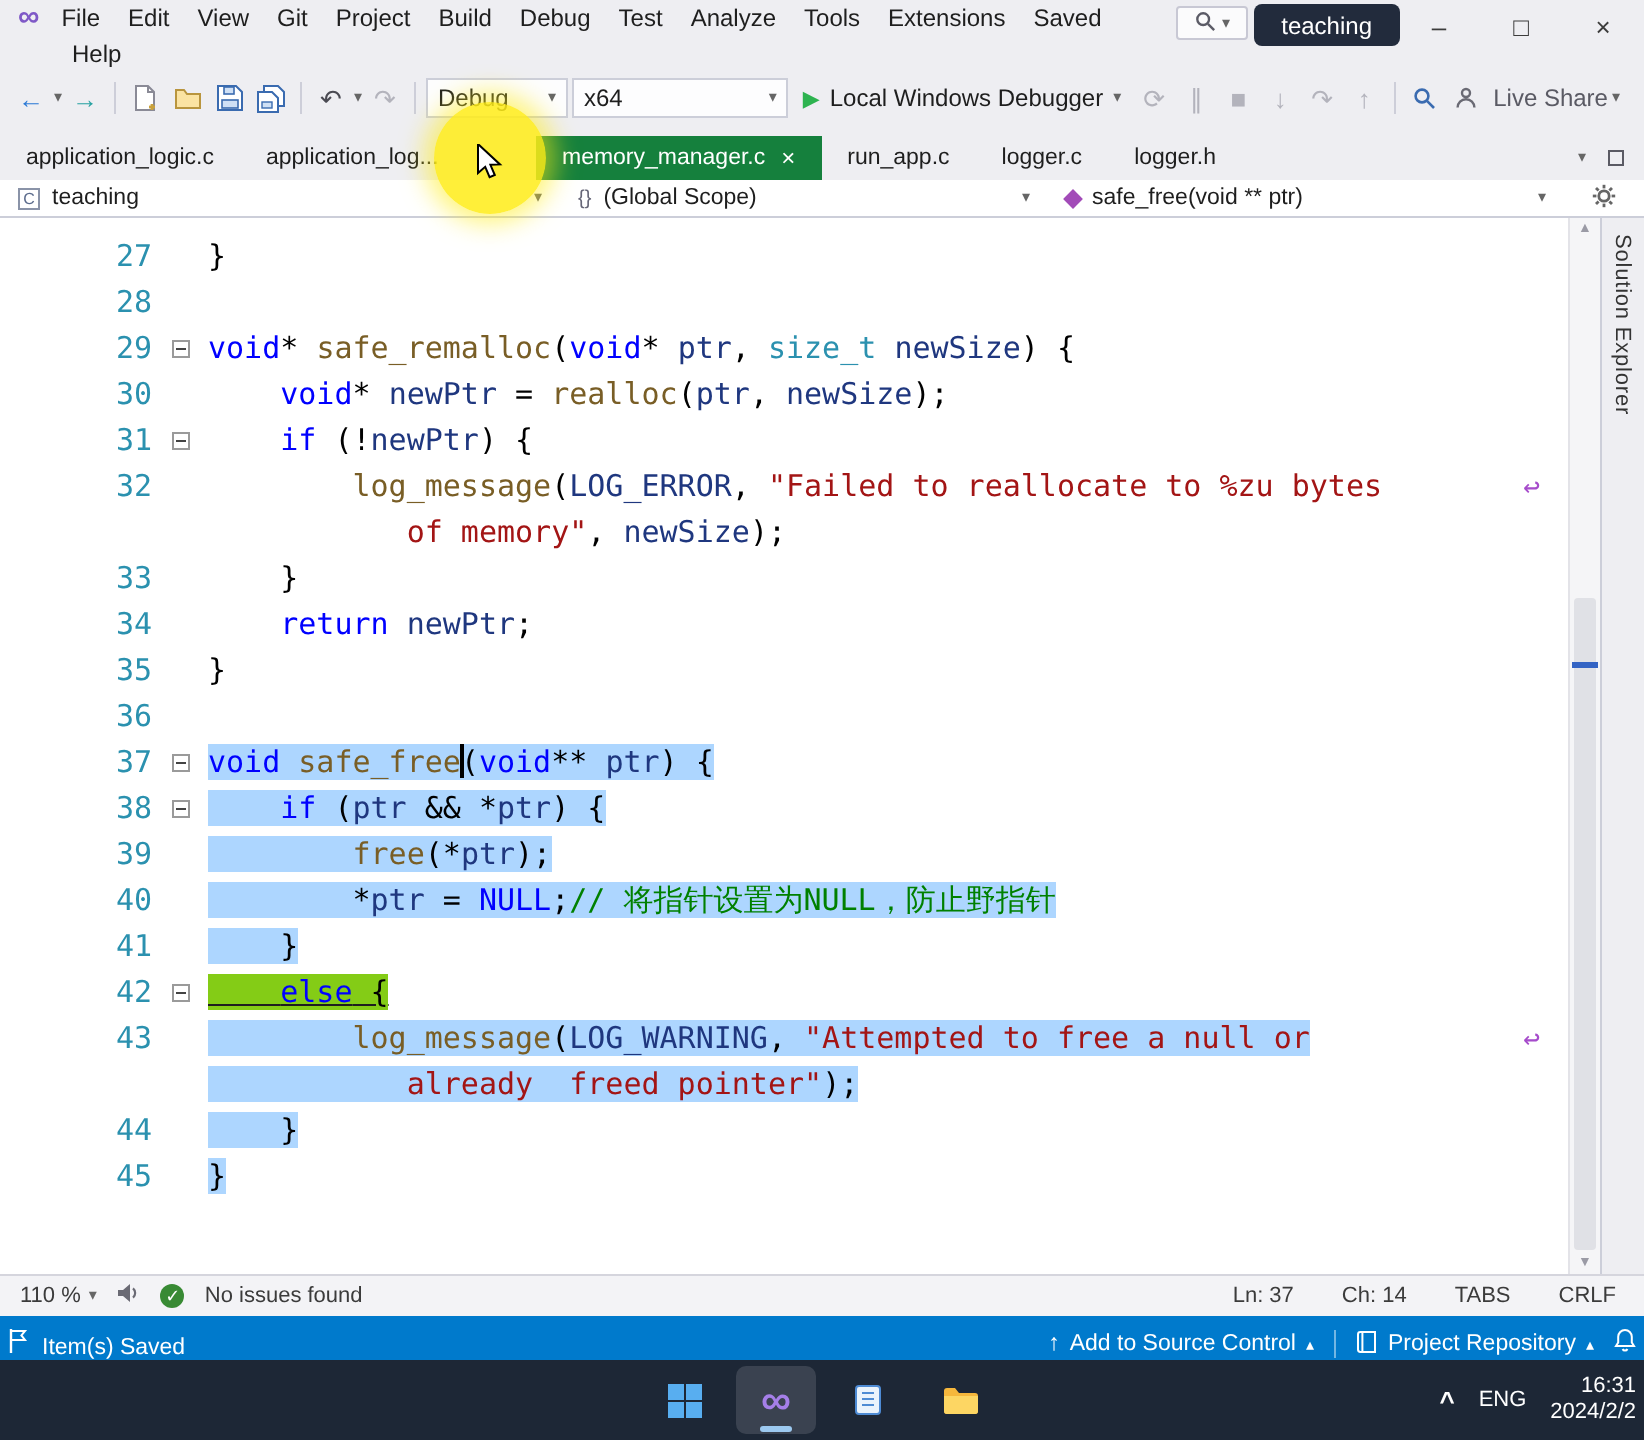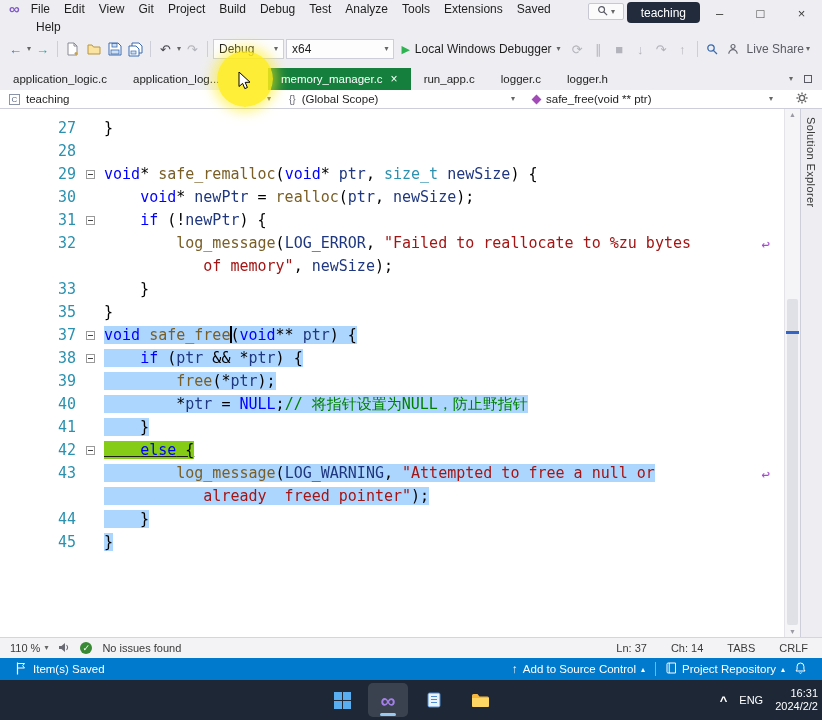--- a/index.html
+++ b/index.html
@@ -71,21 +71,21 @@
 .rail{width:22px;flex:none;background:#eeeef2;border-left:1px solid #ccced9}
 .vtab{writing-mode:vertical-rl;font-size:11px;color:#333;padding-top:8px;margin-left:4px;letter-spacing:.4px;white-space:nowrap}
 
 
 .estatus{height:21px;background:#f3f3f6;border-top:1px solid #d5d5dd;display:flex;align-items:center;font-size:11px;color:#3b3b3b;padding:0 10px;gap:10px;flex:none}
 .zoom{display:flex;gap:4px;align-items:center}
 .issue-dot{width:12px;height:12px;border-radius:50%;background:#388a34;color:#fff;font-size:9px;display:flex;align-items:center;justify-content:center;flex:none}
 .estatus-right{margin-left:auto;display:flex;gap:24px;padding-right:4px}
 
 
-.bluebar{height:22px;background:#007acc;color:#fff;display:flex;align-items:center;font-size:11.5px;padding:0 16px;gap:7px;flex:none}
+.bluebar{height:22px;background:#007acc;color:#fff;display:flex;align-items:flex-end;font-size:11.5px;padding:0 4px;gap:7px;flex:none}
 .bb-right{margin-left:auto;display:flex;align-items:center;gap:10px}
 .bb-item{display:flex;align-items:center;gap:5px;white-space:nowrap}
 .bb-sep{width:1px;height:14px;background:rgba(255,255,255,.45)}
 .caret-up{font-size:8px}
 
 
 .taskbar{height:40px;background:#1d2736;position:relative;flex:none;color:#fff}
 .tb-center{position:absolute;left:50%;top:3px;transform:translateX(-50%);display:flex;align-items:center;gap:6px}
 .tb-app{width:40px;height:34px;display:flex;align-items:center;justify-content:center;border-radius:5px;position:relative}
 .tb-app.active{background:rgba(255,255,255,.13)}
@@ -276,21 +276,23 @@
     <div class="editor">
       <div>
           <div class="crow"><span class="ln">27</span><span class="foldcol"></span><span class="codetext"><span style="color: rgb(0, 0, 0);">}</span></span></div>
           <div class="crow"><span class="ln">28</span><span class="foldcol"></span><span class="codetext"></span></div>
           <div class="crow"><span class="ln">29</span><span class="foldcol"><span class="foldbox"></span></span><span class="codetext"><span style="color: rgb(0, 0, 255);">void</span><span style="color: rgb(0, 0, 0);">* </span><span style="color: rgb(121, 94, 38);">safe_remalloc</span><span style="color: rgb(0, 0, 0);">(</span><span style="color: rgb(0, 0, 255);">void</span><span style="color: rgb(0, 0, 0);">* </span><span style="color: rgb(31, 55, 127);">ptr</span><span style="color: rgb(0, 0, 0);">, </span><span style="color: rgb(43, 145, 175);">size_t</span><span style="color: rgb(0, 0, 0);"> </span><span style="color: rgb(31, 55, 127);">newSize</span><span style="color: rgb(0, 0, 0);">) {</span></span></div>
           <div class="crow"><span class="ln">30</span><span class="foldcol"></span><span class="codetext"><span style="color: rgb(0, 0, 0);">    </span><span style="color: rgb(0, 0, 255);">void</span><span style="color: rgb(0, 0, 0);">* </span><span style="color: rgb(31, 55, 127);">newPtr</span><span style="color: rgb(0, 0, 0);"> = </span><span style="color: rgb(121, 94, 38);">realloc</span><span style="color: rgb(0, 0, 0);">(</span><span style="color: rgb(31, 55, 127);">ptr</span><span style="color: rgb(0, 0, 0);">, </span><span style="color: rgb(31, 55, 127);">newSize</span><span style="color: rgb(0, 0, 0);">);</span></span></div>
           <div class="crow"><span class="ln">31</span><span class="foldcol"><span class="foldbox"></span></span><span class="codetext"><span style="color: rgb(0, 0, 0);">    </span><span style="color: rgb(0, 0, 255);">if</span><span style="color: rgb(0, 0, 0);"> (!</span><span style="color: rgb(31, 55, 127);">newPtr</span><span style="color: rgb(0, 0, 0);">) {</span></span></div>
           <div class="crow"><span class="ln">32</span><span class="foldcol"></span><span class="codetext"><span style="color: rgb(0, 0, 0);">        </span><span style="color: rgb(121, 94, 38);">log_message</span><span style="color: rgb(0, 0, 0);">(</span><span style="color: rgb(31, 55, 127);">LOG_ERROR</span><span style="color: rgb(0, 0, 0);">, </span><span style="color: rgb(163, 21, 21);">"Failed to reallocate to %zu bytes</span></span><span class="wrapic">↩</span></div>
           <div class="crow"><span class="ln"></span><span class="foldcol"></span><span class="codetext"><span style="color: rgb(0, 0, 0);">           </span><span style="color: rgb(163, 21, 21);">of memory"</span><span style="color: rgb(0, 0, 0);">, </span><span style="color: rgb(31, 55, 127);">newSize</span><span style="color: rgb(0, 0, 0);">);</span></span></div>
           <div class="crow"><span class="ln">33</span><span class="foldcol"></span><span class="codetext"><span style="color: rgb(0, 0, 0);">    }</span></span></div>
+          <div class="crow"><span class="ln">34</span><span class="foldcol"></span><span class="codetext"><span style="color: rgb(0, 0, 0);">    </span><span style="color: rgb(0, 0, 255);">return</span><span style="color: rgb(0, 0, 0);"> </span><span style="color: rgb(31, 55, 127);">newPtr</span><span style="color: rgb(0, 0, 0);">;</span></span></div>
           <div class="crow"><span class="ln">35</span><span class="foldcol"></span><span class="codetext"><span style="color: rgb(0, 0, 0);">}</span></span></div>
+          <div class="crow"><span class="ln">36</span><span class="foldcol"></span><span class="codetext"></span></div>
           <div class="crow"><span class="ln">37</span><span class="foldcol"><span class="foldbox"></span></span><span class="codetext"><span class="selbg" style="background: rgb(173, 214, 255);"><span style="color: rgb(0, 0, 255);">void</span><span style="color: rgb(0, 0, 0);"> </span><span style="color: rgb(121, 94, 38);">safe_free</span><span class="tcaret"></span><span style="color: rgb(0, 0, 0);">(</span><span style="color: rgb(0, 0, 255);">void</span><span style="color: rgb(0, 0, 0);">** </span><span style="color: rgb(31, 55, 127);">ptr</span><span style="color: rgb(0, 0, 0);">) {</span></span></span></div>
           <div class="crow"><span class="ln">38</span><span class="foldcol"><span class="foldbox"></span></span><span class="codetext"><span class="selbg" style="background: rgb(173, 214, 255);"><span style="color: rgb(0, 0, 0);">    </span><span style="color: rgb(0, 0, 255);">if</span><span style="color: rgb(0, 0, 0);"> (</span><span style="color: rgb(31, 55, 127);">ptr</span><span style="color: rgb(0, 0, 0);"> &amp;&amp; *</span><span style="color: rgb(31, 55, 127);">ptr</span><span style="color: rgb(0, 0, 0);">) {</span></span></span></div>
           <div class="crow"><span class="ln">39</span><span class="foldcol"></span><span class="codetext"><span class="selbg" style="background: rgb(173, 214, 255);"><span style="color: rgb(0, 0, 0);">        </span><span style="color: rgb(121, 94, 38);">free</span><span style="color: rgb(0, 0, 0);">(*</span><span style="color: rgb(31, 55, 127);">ptr</span><span style="color: rgb(0, 0, 0);">);</span></span></span></div>
           <div class="crow"><span class="ln">40</span><span class="foldcol"></span><span class="codetext"><span class="selbg" style="background: rgb(173, 214, 255);"><span style="color: rgb(0, 0, 0);">        *</span><span style="color: rgb(31, 55, 127);">ptr</span><span style="color: rgb(0, 0, 0);"> = </span><span style="color: rgb(0, 0, 255);">NULL</span><span style="color: rgb(0, 0, 0);">;</span><span style="color: rgb(0, 128, 0);">// 将指针设置为NULL，防止野指针</span></span></span></div>
           <div class="crow"><span class="ln">41</span><span class="foldcol"></span><span class="codetext"><span class="selbg" style="background: rgb(173, 214, 255);"><span style="color: rgb(0, 0, 0);">    }</span></span></span></div>
           <div class="crow"><span class="ln">42</span><span class="foldcol"><span class="foldbox"></span></span><span class="codetext"><span class="selbg" style="background: #84cc16; text-decoration: underline;"><span style="color: rgb(0, 0, 0);">    </span><span style="color: rgb(0, 0, 255);">else</span><span style="color: rgb(0, 0, 0);"> {</span></span></span></div>
           <div class="crow"><span class="ln">43</span><span class="foldcol"></span><span class="codetext"><span class="selbg" style="background: rgb(173, 214, 255);"><span style="color: rgb(0, 0, 0);">        </span><span style="color: rgb(121, 94, 38);">log_message</span><span style="color: rgb(0, 0, 0);">(</span><span style="color: rgb(31, 55, 127);">LOG_WARNING</span><span style="color: rgb(0, 0, 0);">, </span><span style="color: rgb(163, 21, 21);">"Attempted to free a null or</span></span></span><span class="wrapic">↩</span></div>
           <div class="crow"><span class="ln"></span><span class="foldcol"></span><span class="codetext"><span class="selbg" style="background: rgb(173, 214, 255);"><span style="color: rgb(0, 0, 0);">           </span><span style="color: rgb(163, 21, 21);">already  freed pointer"</span><span style="color: rgb(0, 0, 0);">);</span></span></span></div>
           <div class="crow"><span class="ln">44</span><span class="foldcol"></span><span class="codetext"><span class="selbg" style="background: rgb(173, 214, 255);"><span style="color: rgb(0, 0, 0);">    }</span></span></span></div>
           <div class="crow"><span class="ln">45</span><span class="foldcol"></span><span class="codetext"><span class="selbg" style="background: rgb(173, 214, 255);"><span style="color: rgb(0, 0, 0);">}</span></span></span></div>

